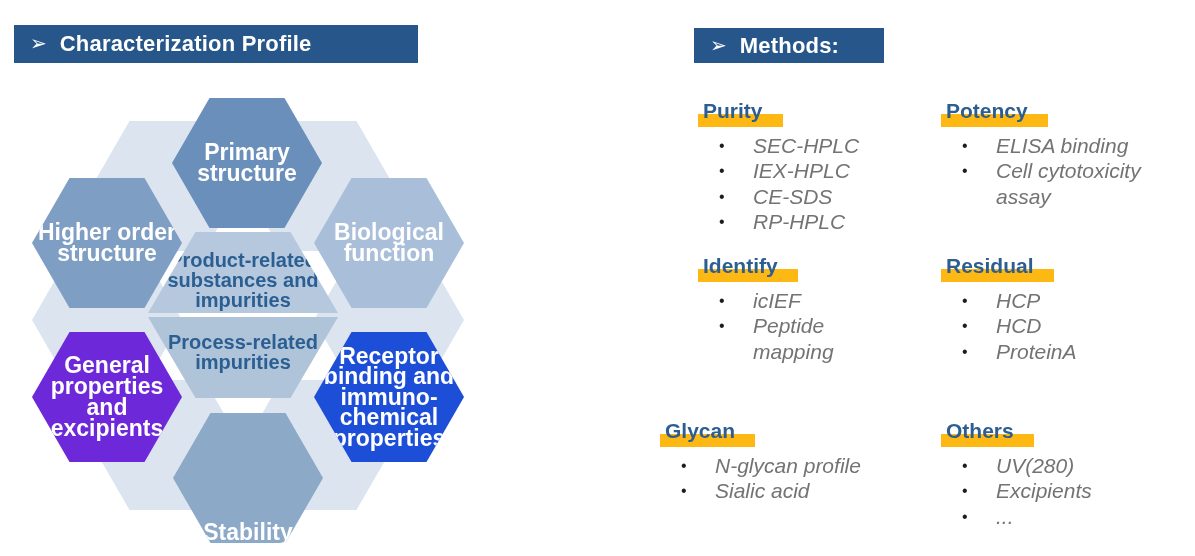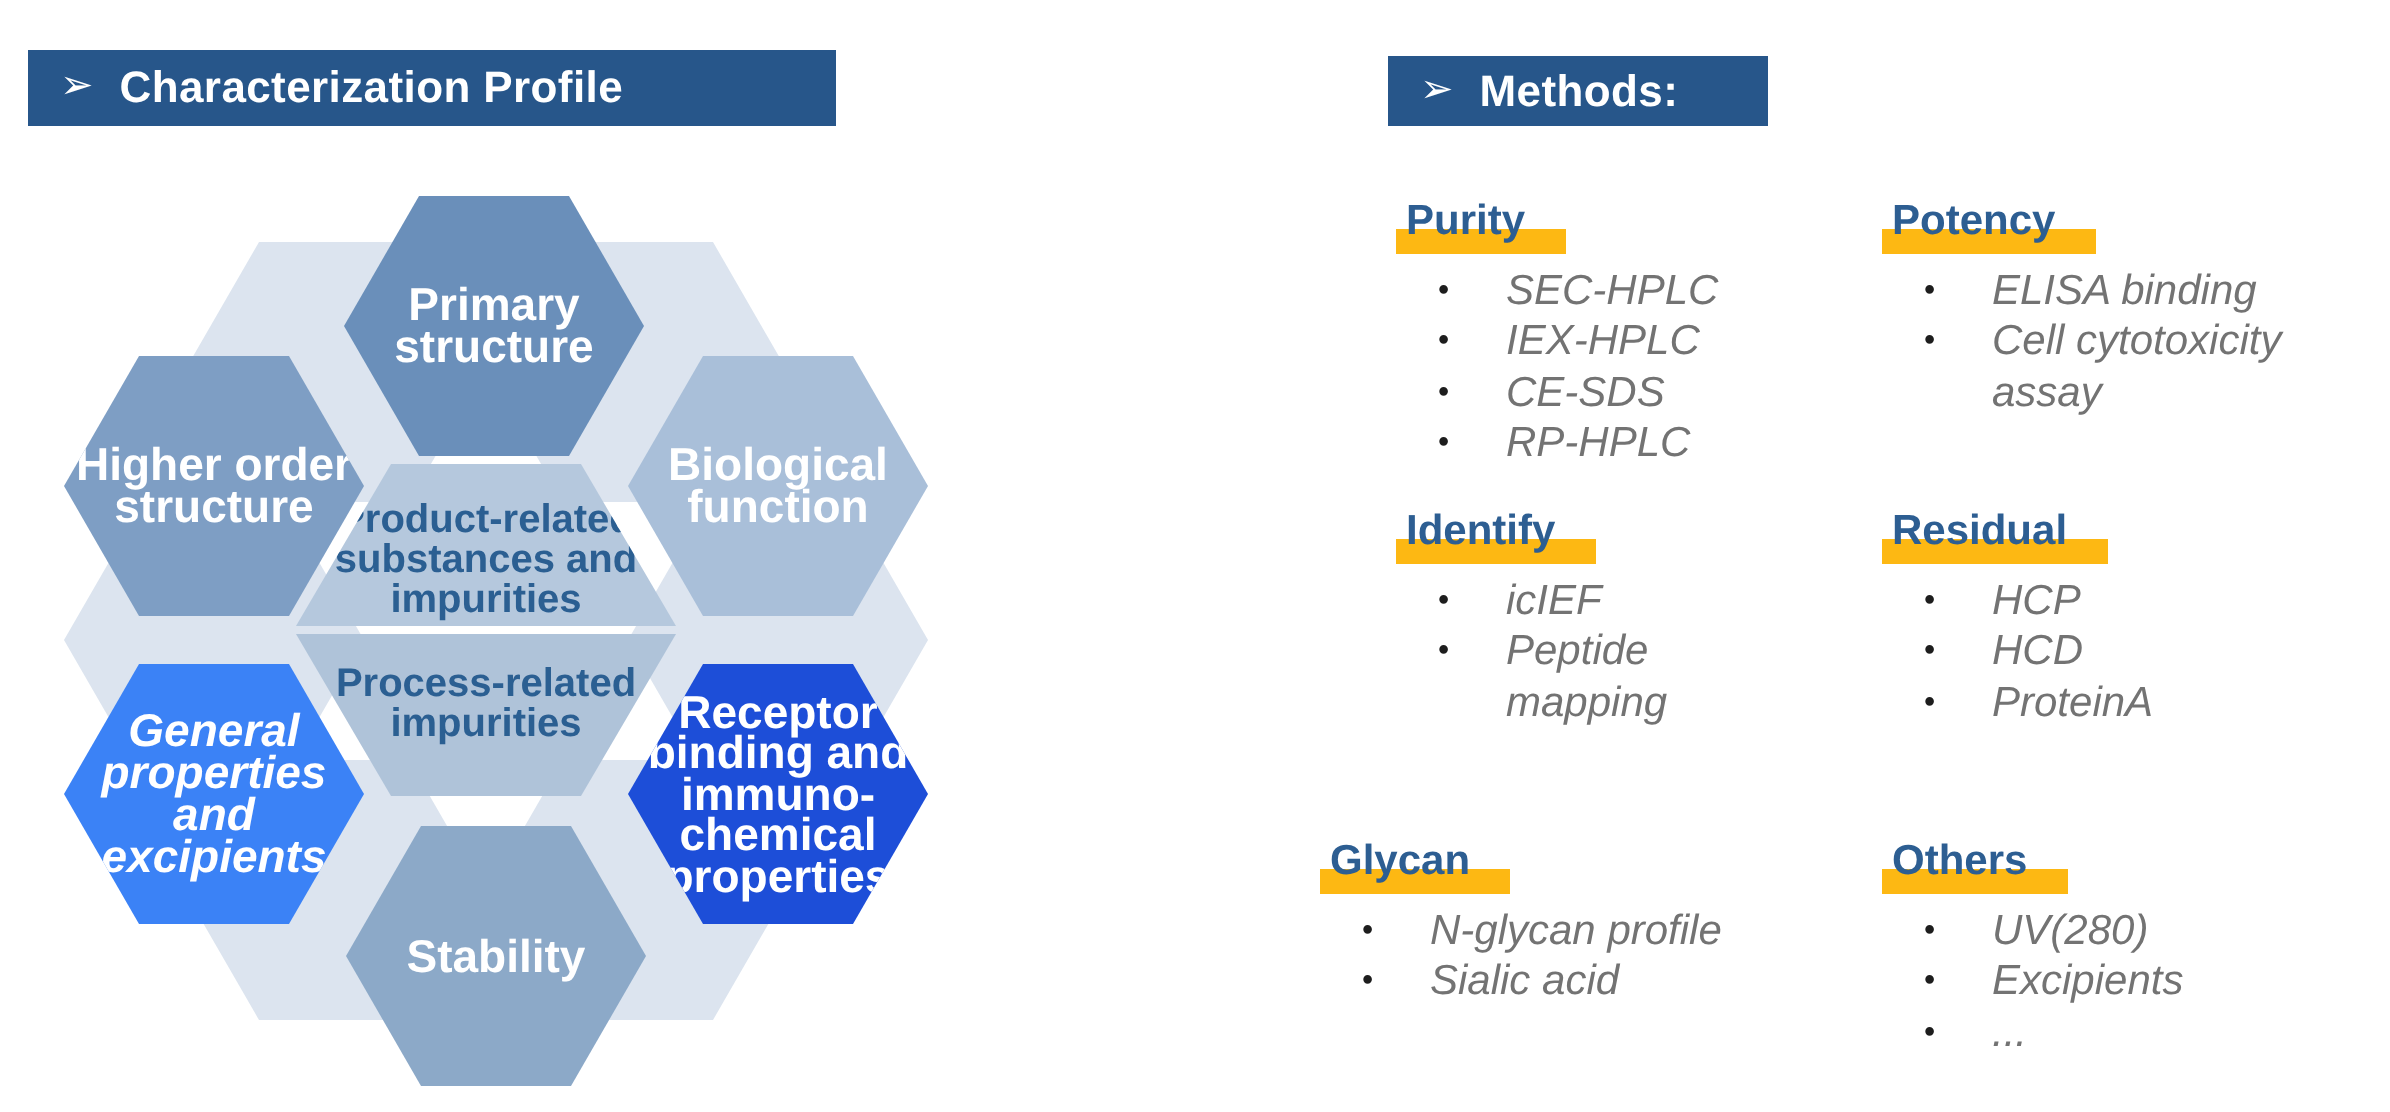--- a/index.html
+++ b/index.html
@@ -34,24 +34,24 @@
   .hex.pale-1{left:92px;top:121px;}
   .hex.pale-2{left:244px;top:121px;}
   .hex.pale-3{left:32px;top:255px;}
   .hex.pale-4{left:314px;top:255px;}
   .hex.pale-5{left:92px;top:380px;}
   .hex.pale-6{left:244px;top:380px;}
 
   .hex.primary{left:172px;top:98px;background:#6A8FBA;}
   .hex.higher{left:32px;top:178px;background:#7E9EC4;}
   .hex.biological{left:314px;top:178px;background:#A9BFD9;}
-  .hex.general{left:32px;top:332px;background:#3b82f6;font-style:italic;}
+  .hex.general{left:32px;top:332px;background:#6d28d9;}
   .hex.receptor{left:314px;top:332px;background:#1d4ed8;}
   .hex.receptor .hex-label{line-height:20.5px;}
-  .hex.stability{left:173px;top:413px;background:#8CA9C8;}
+  .hex.stability{left:173px;top:413px;background:#8CA9C8;align-items:flex-end;}
 
   .center-half{
     position:absolute;left:148px;width:190px;height:81px;
     display:flex;align-items:center;justify-content:center;text-align:center;
     box-sizing:border-box;
   }
   .center-half .hex-label{
     white-space:pre-line;color:#2B5F92;font-weight:bold;font-size:20px;line-height:20px;
   }
   .center-half.top-half{

